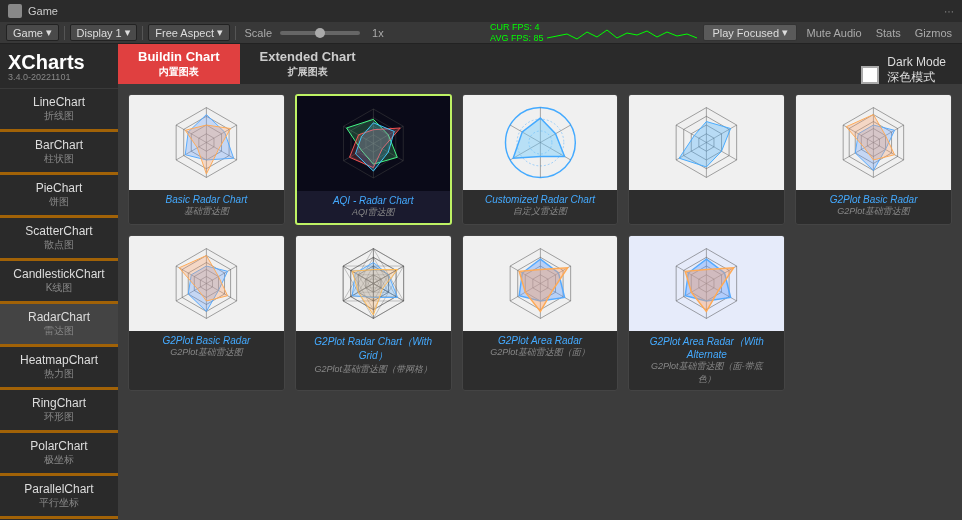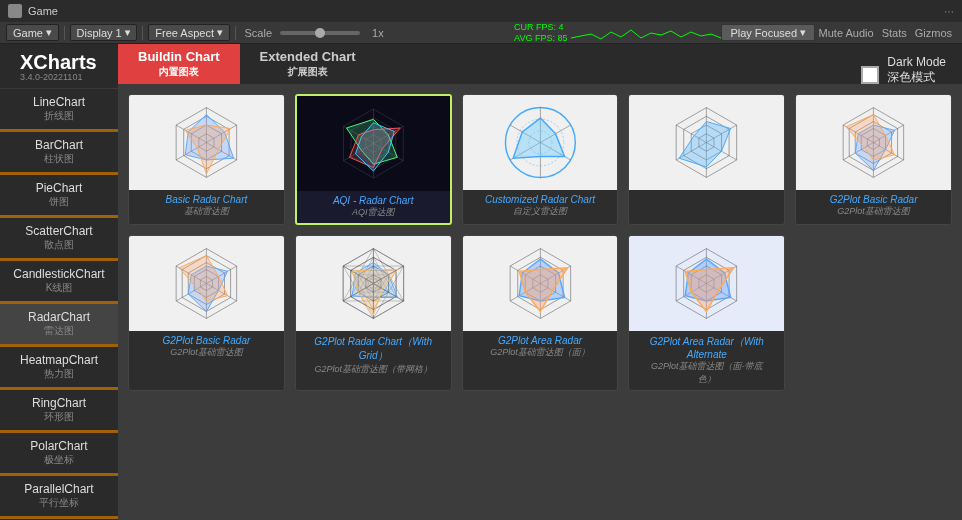--- a/index.html
+++ b/index.html
@@ -72,20 +72,21 @@
       background: #aaa;
       border-radius: 50%;
       top: -3px;
       left: 50%;
       transform: translateX(-50%);
     }
     .toolbar-right {
       margin-left: auto;
       display: flex;
       align-items: center;
+      gap: 6px;
     }
     .play-focused-btn {
       background: #5a5a5a;
       border: 1px solid #333;
       border-radius: 2px;
       padding: 1px 8px;
       color: #ddd;
       font-size: 11px;
       cursor: pointer;
       display: flex;
@@ -124,21 +125,21 @@
       width: 118px;
       background: #2a2a2a;
       overflow-y: auto;
       flex-shrink: 0;
     }
     #sidebar::-webkit-scrollbar { width: 4px; }
     #sidebar::-webkit-scrollbar-track { background: #222; }
     #sidebar::-webkit-scrollbar-thumb { background: #555; }
 
     .brand-box {
-      padding: 8px 6px 6px 20px;
+      padding: 8px 6px 6px 8px;
       border-bottom: 1px solid #3a3a3a;
     }
     .brand-name {
       font-size: 20px;
       font-weight: bold;
       color: #fff;
       line-height: 1;
     }
     .brand-version {
       font-size: 9px;

